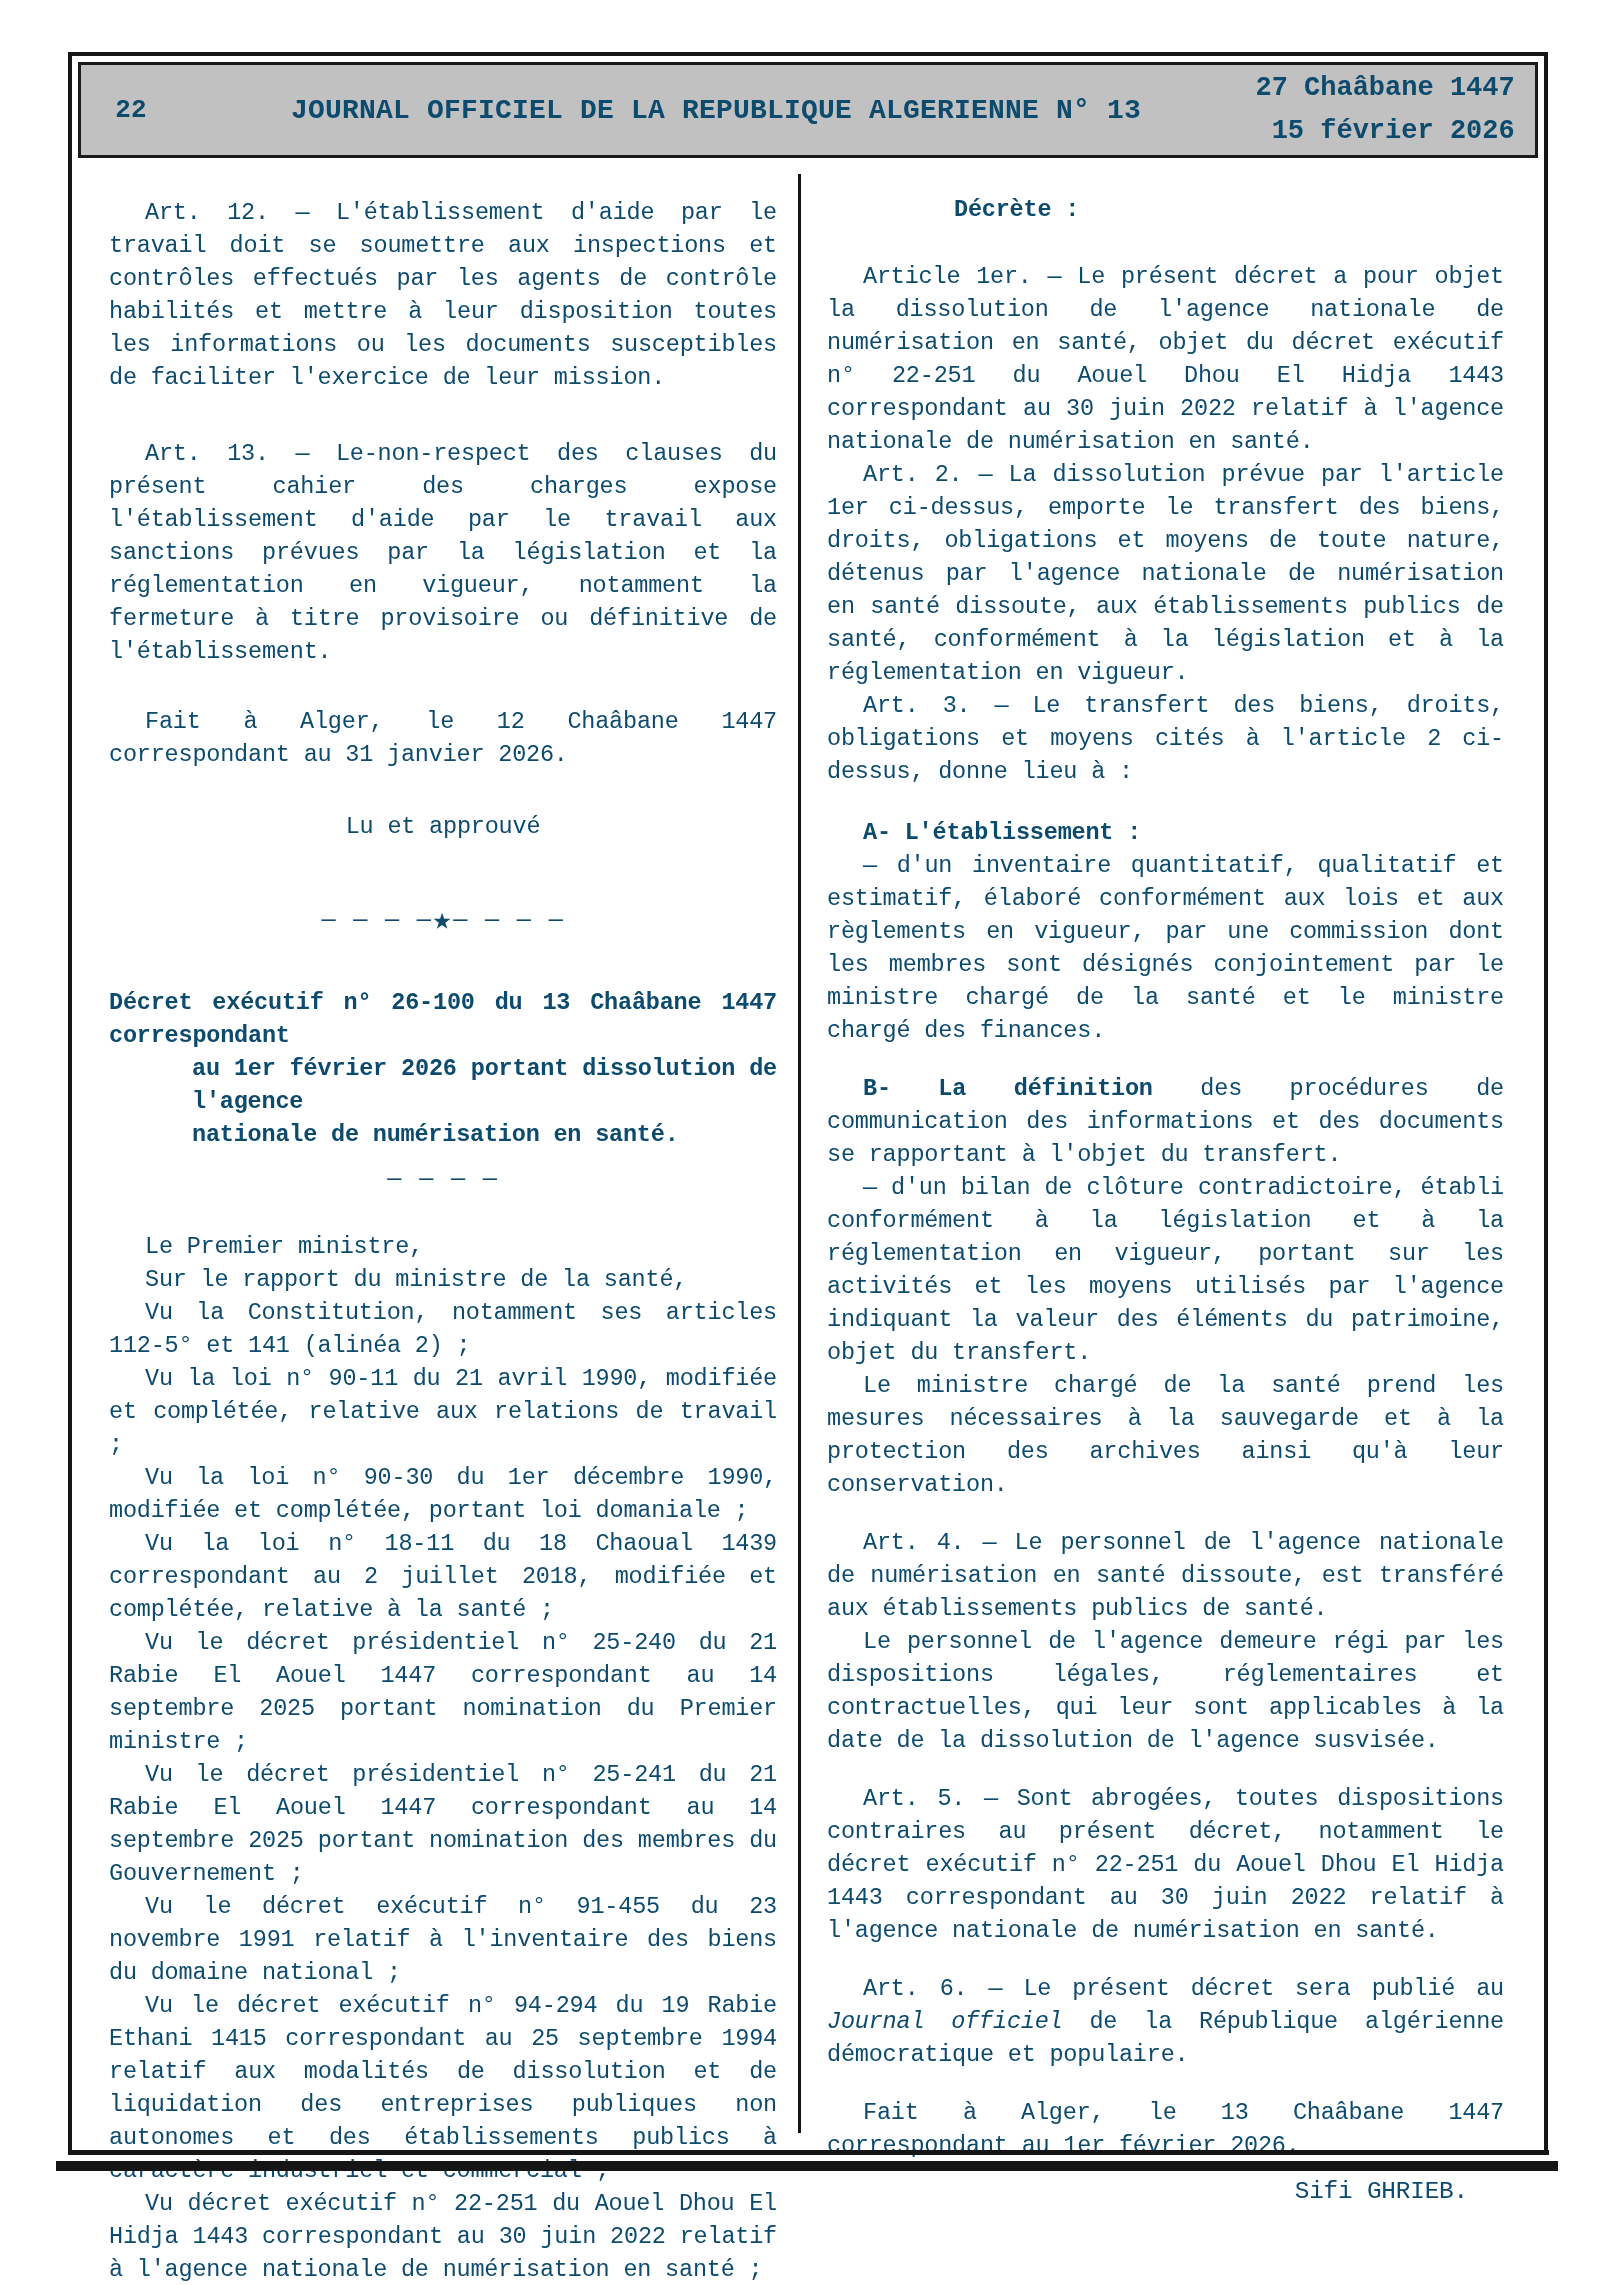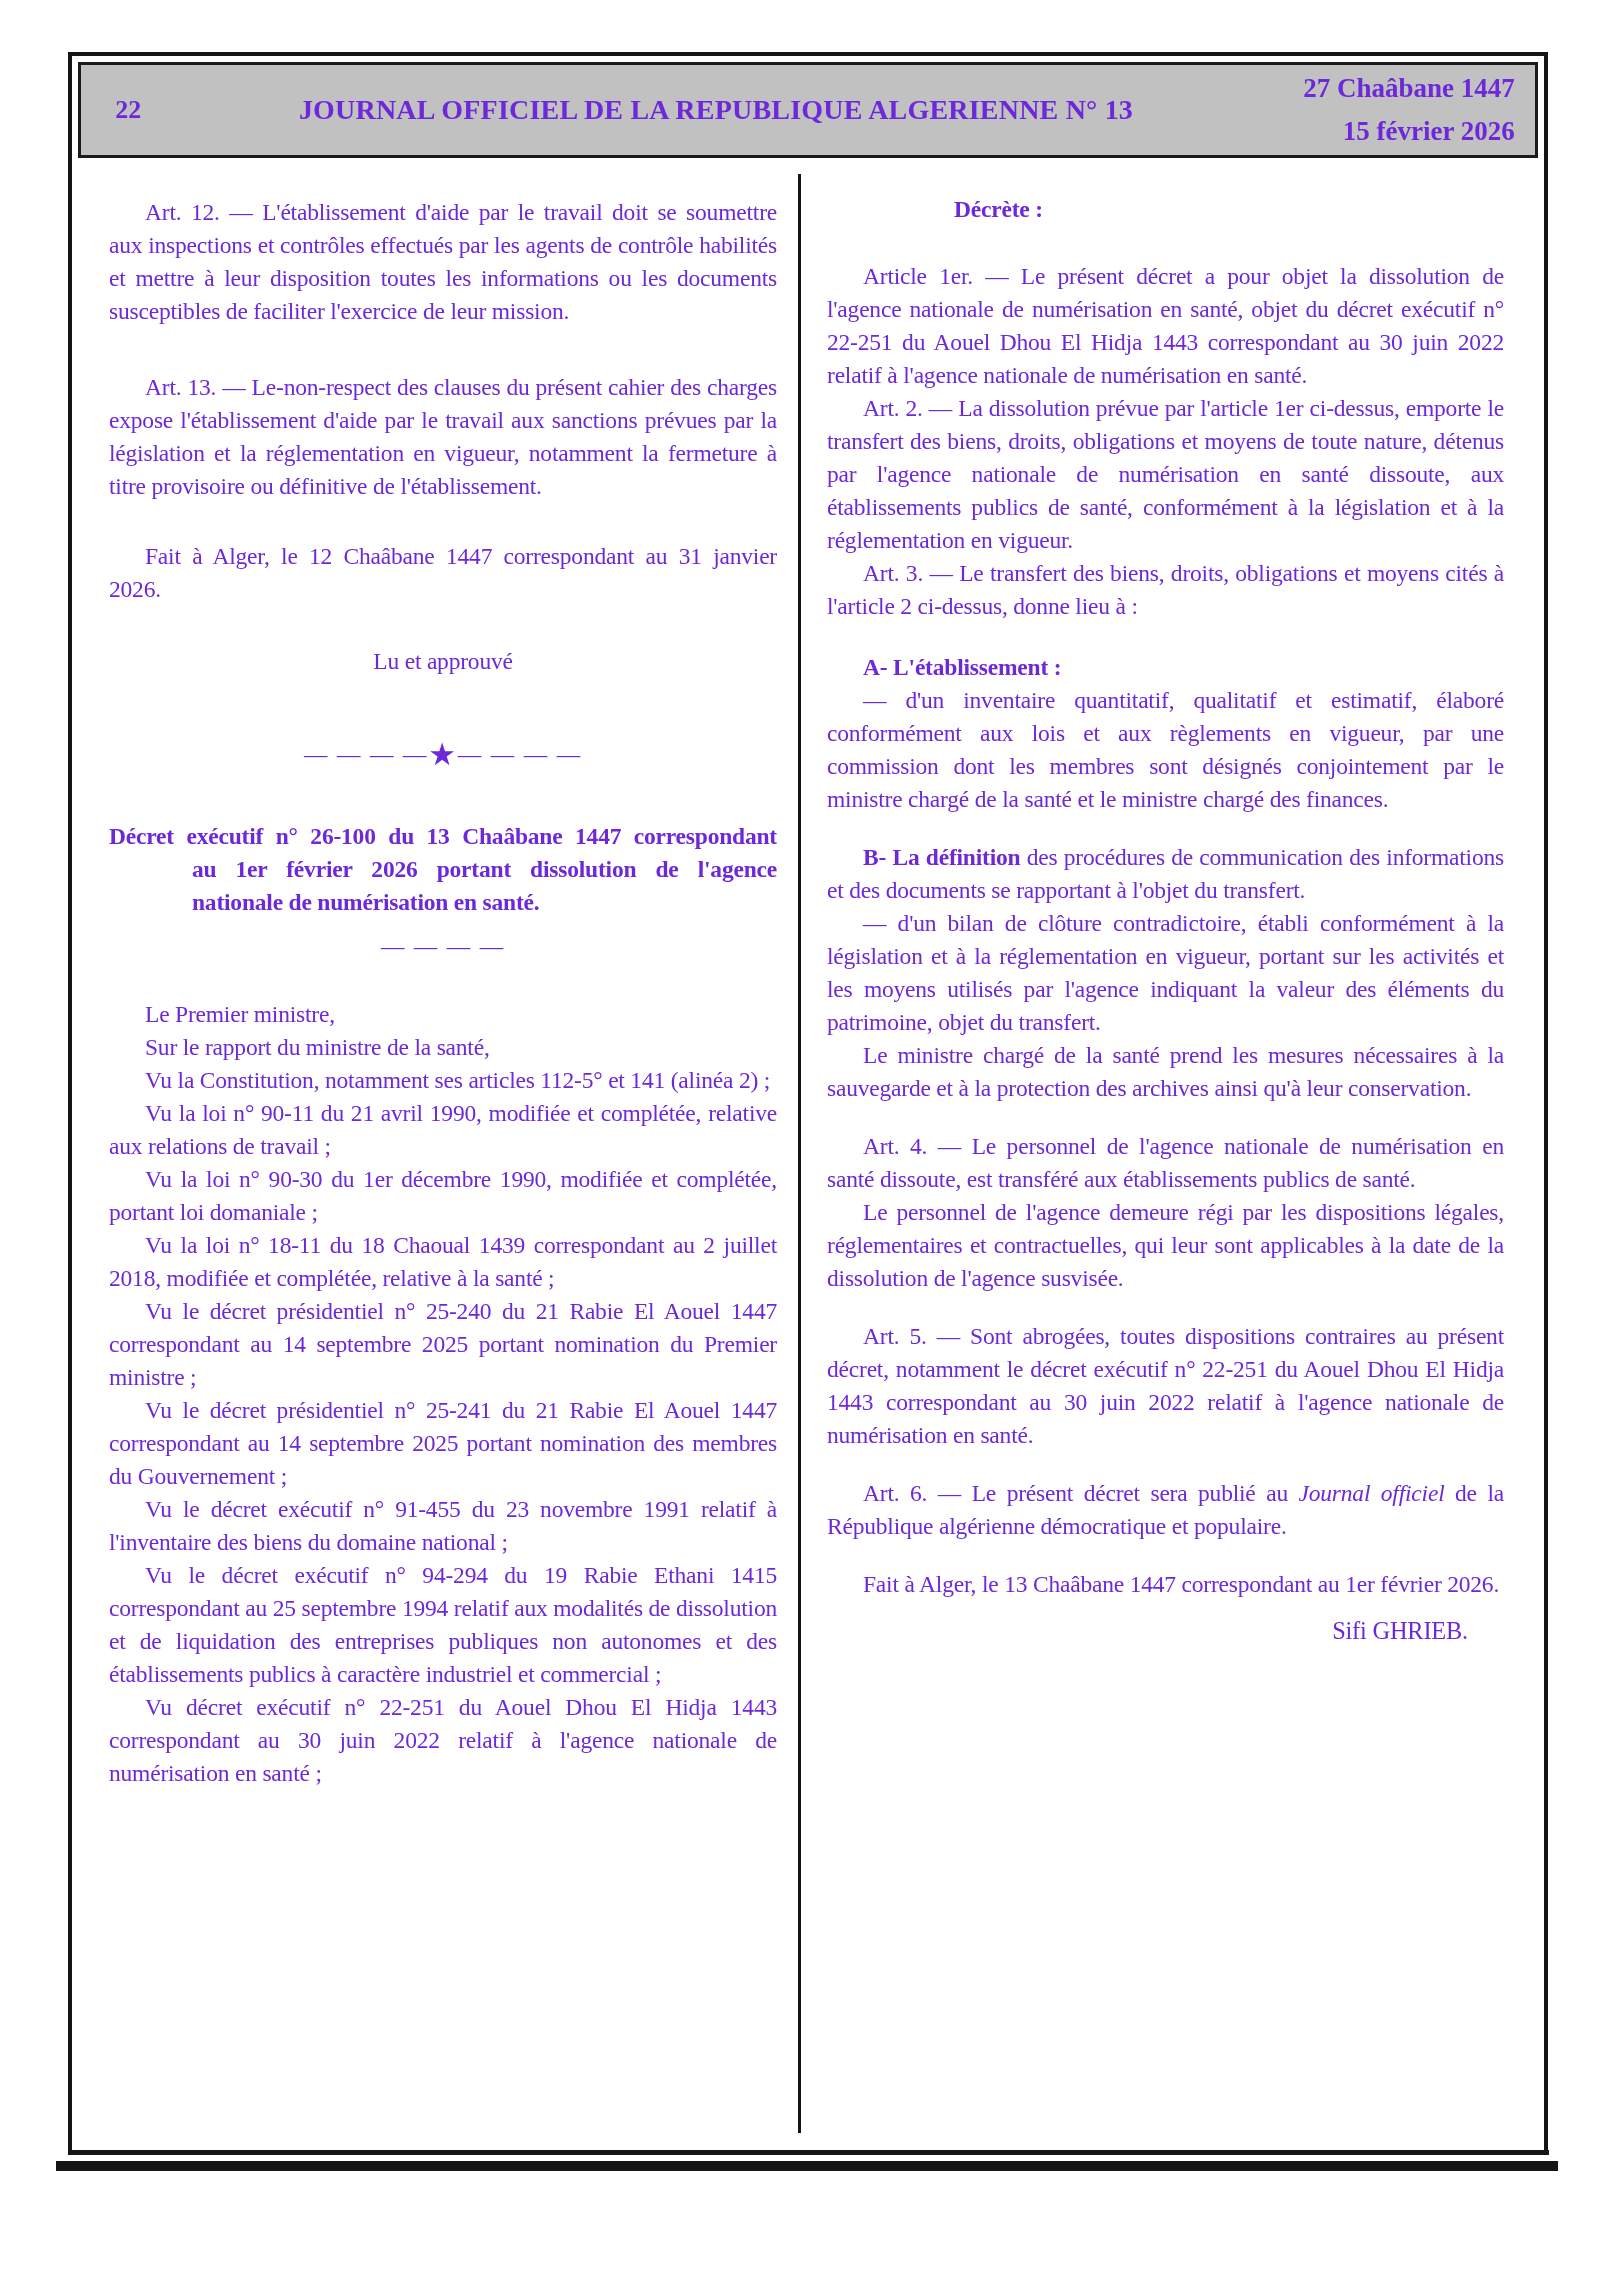--- a/index.html
+++ b/index.html
@@ -1,21 +1,21 @@
 <!DOCTYPE html>
 <html style="font-size:14.5px"><head>
 <meta charset="utf-8">
 <style>
   html,body{margin:0;padding:0;background:#ffffff;}
   .page{
     position:relative;
     width:1615px;height:2285px;
     background:#ffffff;
-    font-family:Liberation Serif, serif;
-    color:#6d28d9;
+    font-family:Liberation Mono, monospace;
+    color:#0c4a6e;
     overflow:hidden;
   }
   .frame{
     position:absolute;left:68px;top:52px;width:1472px;height:2099px;
     border-left:4.5px solid #151515;
     border-right:4.5px solid #151515;
     border-top:4.5px solid #151515;
   }
   .header-band{
     position:absolute;left:6.3px;top:6.3px;right:6.3px;height:96px;

